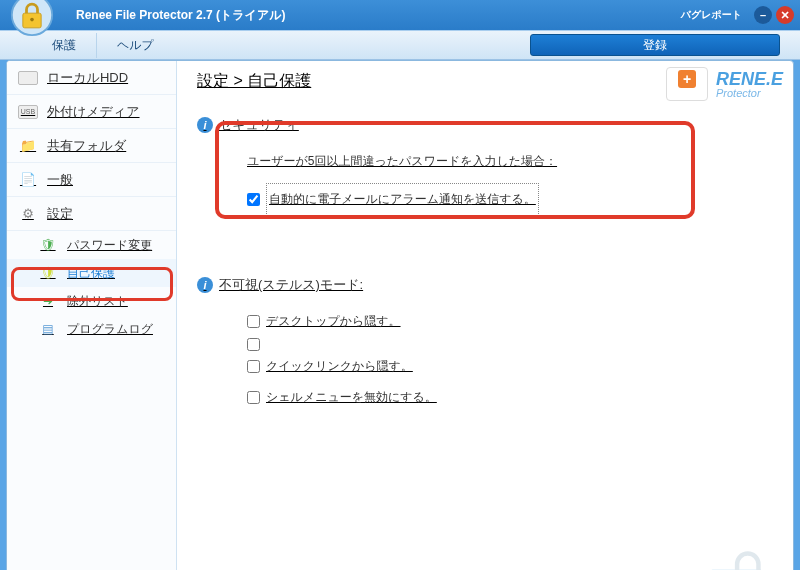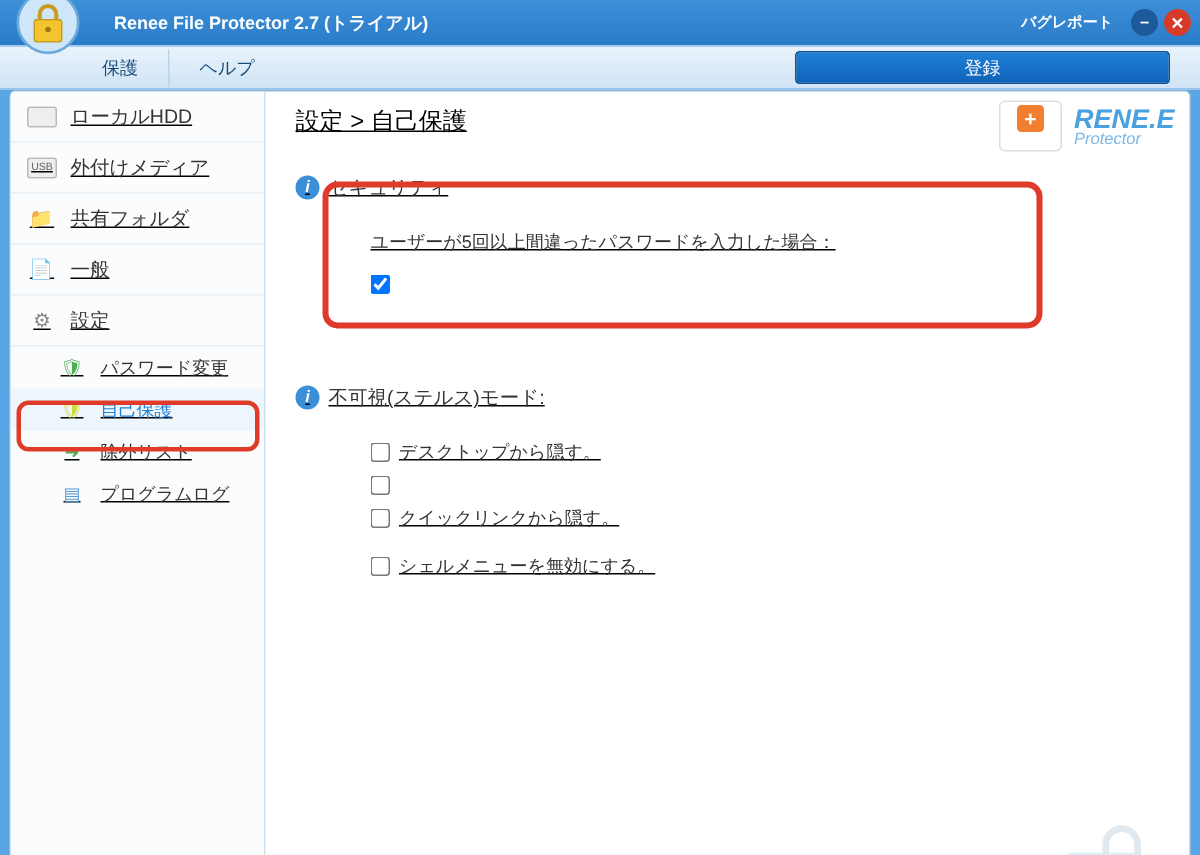--- a/index.html
+++ b/index.html
@@ -9,21 +9,21 @@
 .titlebar { height: 30px; background: linear-gradient(#3d8fd8, #2a7cc9); display: flex; align-items: center; padding: 0 6px 0 0; color: #fff; font-size: 12px; font-weight: bold; }
 .titlebar .appicon { width: 48px; height: 48px; margin: 4px 6px 0 10px; position: relative; z-index: 5; }
 .titlebar .apptitle { flex: 0 0 auto; margin-left: 12px; }
 .titlebar .spacer { flex: 1; }
 .titlebar .bugreport { font-size: 10px; margin-right: 8px; cursor: pointer; }
 .wbtn { width: 18px; height: 18px; border-radius: 50%; margin-left: 4px; display: flex; align-items: center; justify-content: center; font-size: 11px; font-weight: bold; cursor: pointer; }
 .wbtn.min { background: #1c5a9a; color:#fff;}
 .wbtn.close { background: #d63b2a; color:#fff;}
 
 
-.menubar { height: 30px; background: linear-gradient(#eaf3fb,#cfe4f6); border-top:1px solid #a8cdee; border-bottom:1px solid #9cc2e5; display:flex; align-items:center; padding-left: 48px; }
+.menubar { height: 30px; background: linear-gradient(#eaf3fb,#cfe4f6); border-top:1px solid #a8cdee; border-bottom:1px solid #9cc2e5; display:flex; align-items:center; padding-left: 32px; }
 .menubar .mitem { font-size:12px; color:#1a4a7a; padding: 4px 20px; cursor:pointer;}
 .menubar .mitem + .mitem { border-left:1px solid #b8d4ec;}
 .menubar .regbtn { margin-left:auto; margin-right:20px; width: 250px; height:22px; background: linear-gradient(#1e7fd6,#0f63b8); color:#fff; font-size:12px; display:flex; align-items:center; justify-content:center; border-radius:3px; border:1px solid #0a528f; cursor:pointer;}
 
 
 .mainwrap { display:flex; width: 788px; height: 556px; margin: 0 6px 6px 6px; background:#fff; border:1px solid #8bb8df; border-radius:4px; overflow:hidden;text-decoration:underline;}
 .sidebar { width: 170px; background:#fafcfe; border-right:1px solid #cfe2f2; position:relative; }
 .sideitem { display:flex; align-items:center; height:34px; padding:0 10px; font-size:13px; color:#333; cursor:pointer; border-bottom:1px solid #e8f0f8;}
 .sideicon { width:22px; height:20px; margin-right:8px; display:flex; align-items:center; justify-content:center;}
 .subitem { padding-left: 30px; height:28px; font-size:12px; border-bottom:none;}
@@ -151,20 +151,21 @@
     </div>
 
     <div class="section-head">
       <span class="info-i">i</span>
       <span>セキュリティ</span>
     </div>
     <div class="optgroup">
       <div class="optprompt">ユーザーが5回以上間違ったパスワードを入力した場合：</div>
       <label>
         <input type="checkbox" checked="" style="">
+        <span style="border:1px dotted #888; padding:0 2px;">自動的に電子メールにアラーム通知を送信する。</span>
       </label>
     </div>
 
     <div class="redbox-main"></div>
 
     <div class="section-head" style="margin-top:60px;">
       <span class="info-i">i</span>
       <span>不可視(ステルス)モード:</span>
     </div>
     <div class="optgroup">

